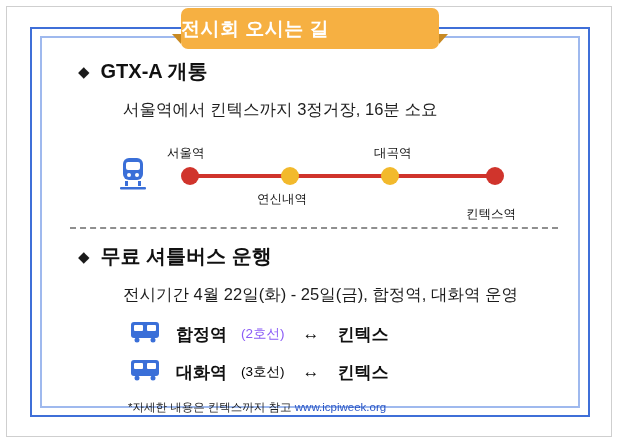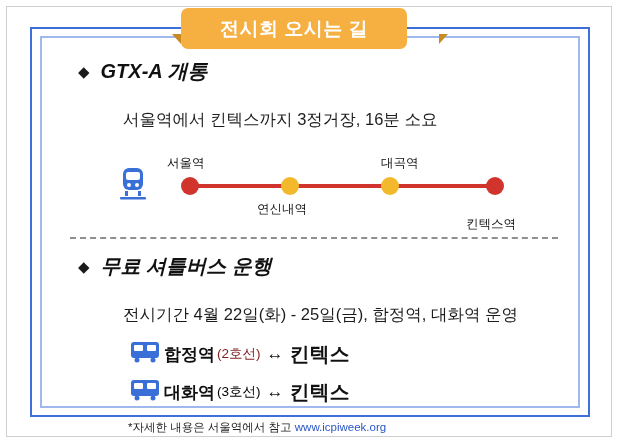--- a/index.html
+++ b/index.html
@@ -44,27 +44,27 @@
     height: 372px;
     border: 2px solid #9fb9ee;
     box-sizing: border-box;
   }
 
   
   .title-ribbon {
     position: absolute;
     left: 181px;
     top: 8px;
-    width: 226px;
+    width: 258px;
     height: 41px;
     background: #f6b042;
     border-radius: 7px;
     display: flex;
     align-items: center;
-    justify-content: center;
+    justify-content: flex-start;
     box-sizing: border-box;
     z-index: 5;
   }
   .title-ribbon .title-text {
     color: #ffffff;
     font-size: 19px;
     font-weight: bold;
     letter-spacing: 0.5px;
   }
   .ribbon-tail {
@@ -101,25 +101,24 @@
   }
   .diamond {
     color: #1a1a1a;
     font-size: 15px;
     line-height: 1;
   }
   .section-title {
     font-size: 20px;
     font-weight: bold;
     color: #111111;
-    font-style: italic;
   }
   .section-sub {
     margin-left: 63px;
-    margin-top: 24px;
+    margin-top: 14px;
     font-size: 16.5px;
     color: #1c1c1c;
   }
 
   
   .line-diagram {
     position: relative;
     margin-top: 24px;
     margin-left: 50px;
     width: 430px;
@@ -167,41 +166,41 @@
     border-top: 2px dashed #8f8f8f;
   }
 
   .bus-rows {
     margin-top: 14px;
     margin-left: 68px;
   }
   .bus-row {
     display: flex;
     align-items: center;
-    gap: 2px;
+    gap: 14px;
     margin-bottom: 10px;
   }
   .bus-label {
     font-size: 17px;
     font-weight: bold;
     color: #111111;
   }
   .bus-line {
     font-size: 13.5px;
     font-weight: normal;
   }
-  .line2 { color: #7f1d1d; }
+  .line2 { color: #8b5cf6; }
   .line3 { color: #000000; }
   .arrow {
     font-size: 17px;
     color: #111111;
     margin: 0 4px;
   }
   .dest {
-    font-size: 20px;
+    font-size: 17px;
     font-weight: bold;
     color: #111111;
   }
 
   .footnote {
     margin-top: 14px;
     margin-left: 68px;
     font-size: 11.5px;
     color: #222222;
   }
@@ -246,21 +245,21 @@
 
     <div class="rail"></div>
 
     <div class="stop red" style="left:71px;"></div>
     <div class="stop yellow" style="left:171px;"></div>
     <div class="stop yellow" style="left:271px;"></div>
     <div class="stop red" style="left:376px;"></div>
 
     <span class="stop-label" style="left:57px; top:0px;">서울역</span>
     <span class="stop-label" style="left:147px; top:46px;">연신내역</span>
-    <span class="stop-label" style="left:271px; top:0px;">대곡역</span>
+    <span class="stop-label" style="left:264px; top:0px;">대곡역</span>
     <span class="stop-label" style="left:356px; top:61px;">킨텍스역</span>
   </div>
 
   <div class="divider"></div>
 
   <div class="section-head" style="margin-top:14px;">
     <span class="diamond">◆</span>
     <span class="section-title">무료 셔틀버스 운행</span>
   </div>
   <div class="section-sub">전시기간 4월 22일(화) - 25일(금), 합정역, 대화역 운영</div>
@@ -295,16 +294,16 @@
       </span>
       <span class="bus-label">대화역</span>
       <span class="bus-line line3">(3호선)</span>
       <span class="arrow">↔</span>
       <span class="dest">킨텍스</span>
     </div>
 
   </div>
 
   <div class="footnote">
-    <span>*자세한 내용은 서울역에서 참고 </span><span class="url">www.icpiweek.org</span>
+    <span>*자세한 내용은 킨텍스까지 참고 </span><span class="url">www.icpiweek.org</span>
   </div>
 
 </div>
 
 </body></html>

